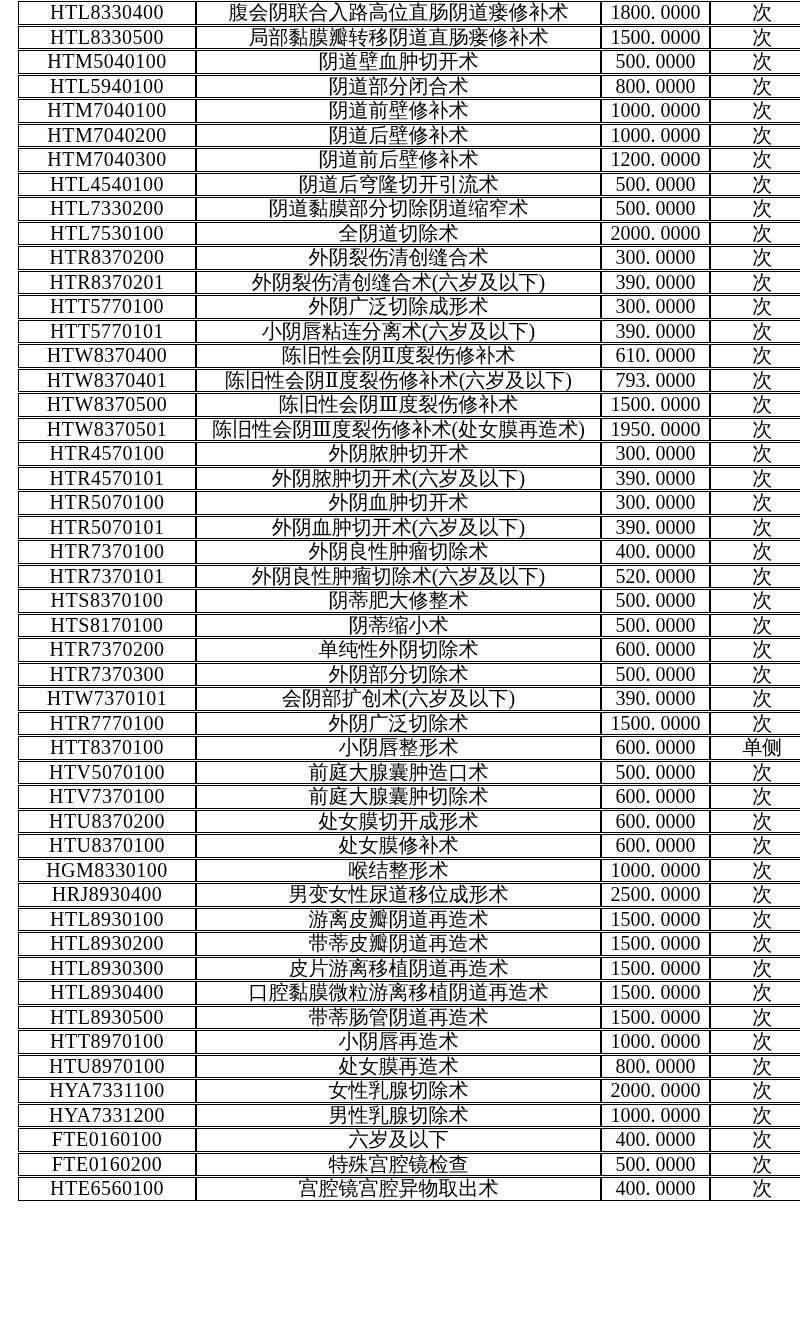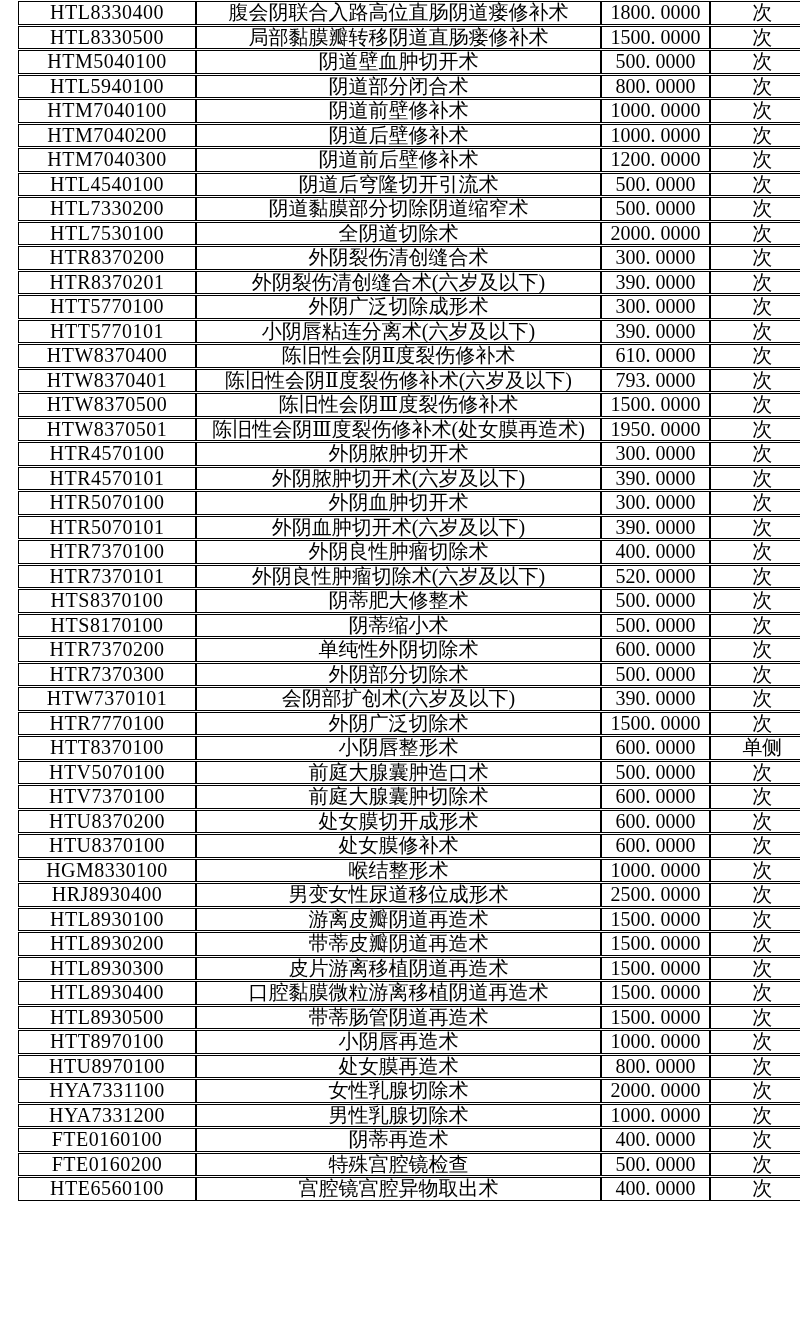--- a/index.html
+++ b/index.html
@@ -369,21 +369,21 @@
 
   <tr>
     <td class="cell-code">HYA7331200</td>
     <td class="cell-name">男性乳腺切除术</td>
     <td class="cell-price">1000. 0000</td>
     <td class="cell-unit">次</td>
   </tr>
 
   <tr>
     <td class="cell-code">FTE0160100</td>
-    <td class="cell-name">阴蒂再造术</td>
+    <td class="cell-name">六岁及以下</td>
     <td class="cell-price">400. 0000</td>
     <td class="cell-unit">次</td>
   </tr>
 
   <tr>
     <td class="cell-code">FTE0160200</td>
     <td class="cell-name">特殊宫腔镜检查</td>
     <td class="cell-price">500. 0000</td>
     <td class="cell-unit">次</td>
   </tr>

